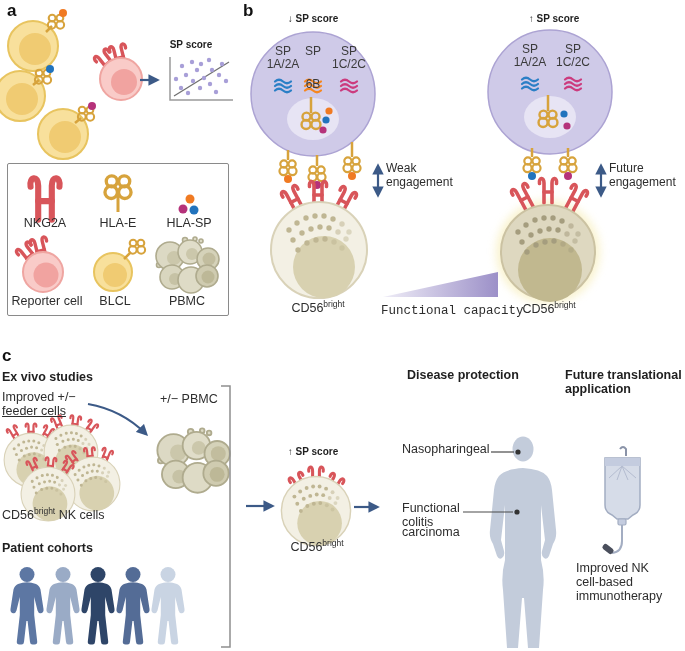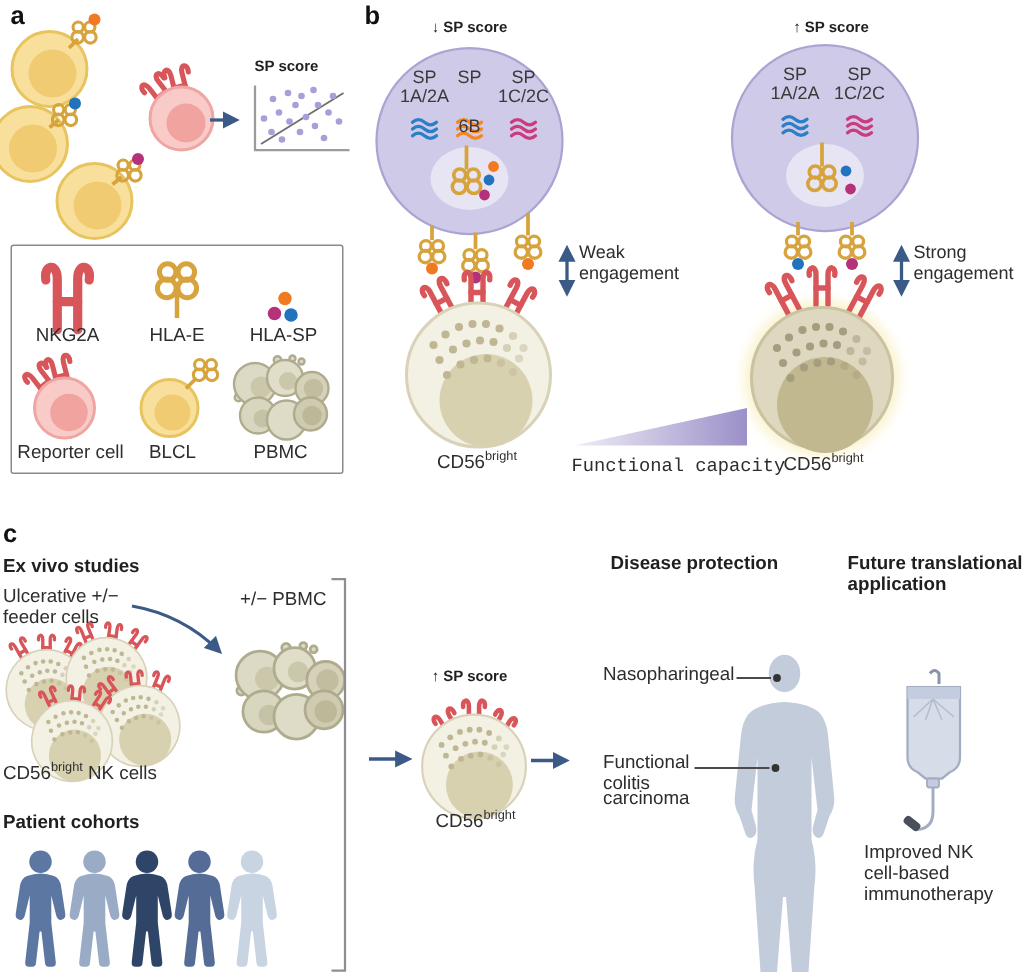--- a/index.html
+++ b/index.html
@@ -360,30 +360,30 @@
 <div class="t tc spcol" style="left:349px;top:45px;">SP</div>
 <div class="t tc spcol" style="left:349px;top:58px;">1C/2C</div>
 
 <div class="t tc spcol" style="left:530px;top:43px;">SP</div>
 <div class="t tc spcol" style="left:530px;top:56px;">1A/2A</div>
 <div class="t tc spcol" style="left:573px;top:43px;">SP</div>
 <div class="t tc spcol" style="left:573px;top:56px;">1C/2C</div>
 
 <div class="t" style="left:386px;top:162px;text-align:center;">Weak</div>
 <div class="t" style="left:386px;top:176px;">engagement</div>
-<div class="t" style="left:609px;top:162px;">Strong</div>
+<div class="t" style="left:609px;top:162px;">Future</div>
 <div class="t" style="left:609px;top:176px;">engagement</div>
 
 <div class="t t125 tc" style="left:318px;top:302px;"><span>CD56</span><sup>bright</sup></div>
 <div class="t t125 tc" style="left:549px;top:303px;"><span>CD56</span><sup>bright</sup></div>
 <div class="t t125" style="left:381px;top:305px;font-family:Liberation Mono, monospace;">Functional capacity</div>
 
 <div class="t t125 tb" style="left:2px;top:371px;">Ex vivo studies</div>
-<div class="t t125" style="left:2px;top:391px;">Ulcerative +/−</div>
-<div class="t t125" style="left:2px;top:405px;">feeder cells</div>
+<div class="t t125" style="left:2px;top:391px;">Improved +/−</div>
+<div class="t t125" style="left:2px;top:405px;text-decoration:underline;">feeder cells</div>
 <div class="t t125" style="left:160px;top:393px;">+/− PBMC</div>
 <div class="t t125" style="left:2px;top:509px;"><span>CD56</span><sup>bright</sup><span> NK cells</span></div>
 <div class="t t125 tb" style="left:2px;top:542px;">Patient cohorts</div>
 <div class="t t13 tb tc" style="left:313px;top:445px;">↑ SP score</div>
 <div class="t t125 tc" style="left:317px;top:541px;"><span>CD56</span><sup>bright</sup></div>
 <div class="t t125 tb" style="left:407px;top:369px;">Disease protection</div>
 <div class="t t125" style="left:402px;top:443px;">Nasopharingeal</div>
 <div class="t t125" style="left:402px;top:482px;margin-top:44px;">carcinoma</div>
 <div class="t t125" style="left:402px;top:502px;">Functional</div>
 <div class="t t125" style="left:402px;top:516px;">colitis</div>

